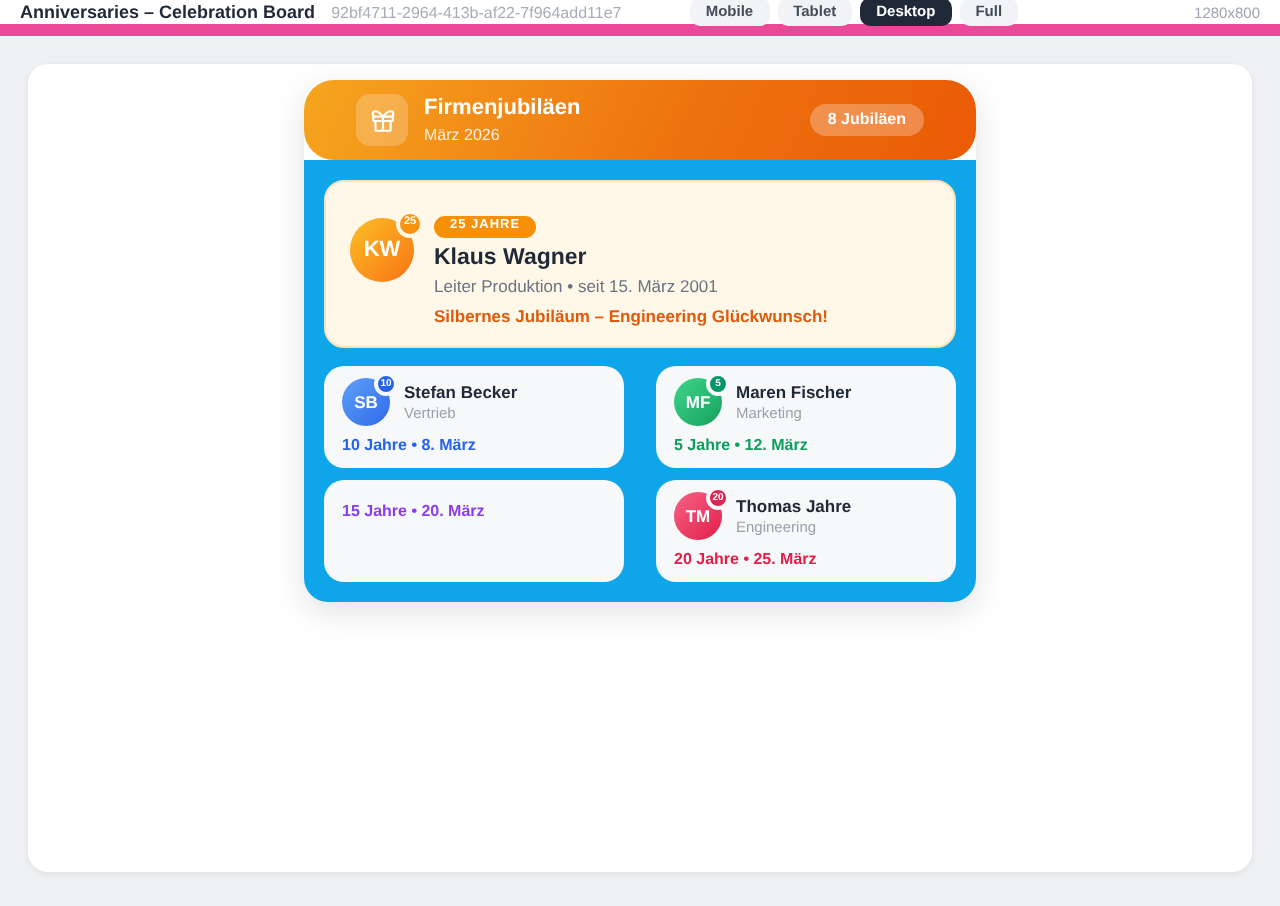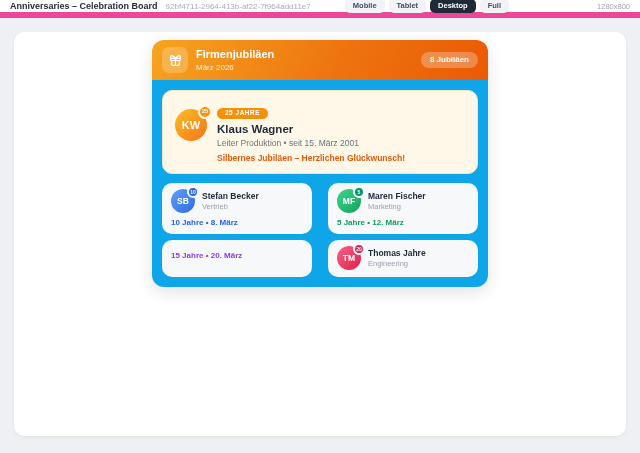--- a/index.html
+++ b/index.html
@@ -33,22 +33,23 @@
     overflow: hidden;
   }
 
   
   .board {
     width: 336px; margin: 8px auto 0 auto; border-radius: 12px;
     background: #ffffff; box-shadow: 0 5px 16px rgba(25,30,40,0.13);
     overflow: hidden;
   }
   .board-header {
-    height: 40px; display: flex; align-items: center; padding: 0 10px;
+    height: 40px; display: flex; align-items: center; padding: 0 26px;
     background: linear-gradient(115deg, #f6a51f 0%, #ee7410 55%, #ea5a05 100%);
+    border-radius: 15px;
   }
   .gift-tile {
     width: 26px; height: 26px; border-radius: 7px;
     background: rgba(255,255,255,0.22);
     display: flex; align-items: center; justify-content: center; flex: none;
   }
   .gift-tile svg { width: 13px; height: 13px; display: block; }
   .board-titles { margin-left: 8px; }
   .board-title { font-size: 11px; font-weight: bold; color: #ffffff; line-height: 1.1; }
   .board-subtitle { font-size: 8px; color: rgba(255,255,255,0.85); margin-top: 2px; }
@@ -157,21 +158,21 @@
 
         <article class="featured">
           <div class="avatar-wrap">
             <div class="avatar avatar-lg grad-orange">KW</div>
             <div class="mini-badge mini-lg bg-orange">25</div>
           </div>
           <div class="featured-content">
             <span class="years-pill">25 JAHRE</span>
             <div class="name-lg">Klaus Wagner</div>
             <div class="person-meta">Leiter Produktion • seit 15. März 2001</div>
-            <div class="highlight">Silbernes Jubiläen – Herzlichen Glückwunsch!</div>
+            <div class="highlight">Silbernes Jubiläum – Engineering Glückwunsch!</div>
           </div>
         </article>
 
         <div class="grid">
 
           <article class="card accent-blue">
             <div class="card-top">
               <div class="avatar-wrap">
                 <div class="avatar avatar-sm grad-blue">SB</div>
                 <div class="mini-badge mini-sm bg-blue">10</div>
@@ -206,19 +207,20 @@
             <div class="card-top">
               <div class="avatar-wrap">
                 <div class="avatar avatar-sm grad-pink">TM</div>
                 <div class="mini-badge mini-sm bg-pink">20</div>
               </div>
               <div>
                 <div class="person-name">Thomas Jahre</div>
                 <div class="person-role">Engineering</div>
               </div>
             </div>
+            <div class="anniv">20 Jahre • 25. März</div>
           </article>
 
         </div>
       </div>
     </section>
   </main>
 </div>
 
 </body></html>

